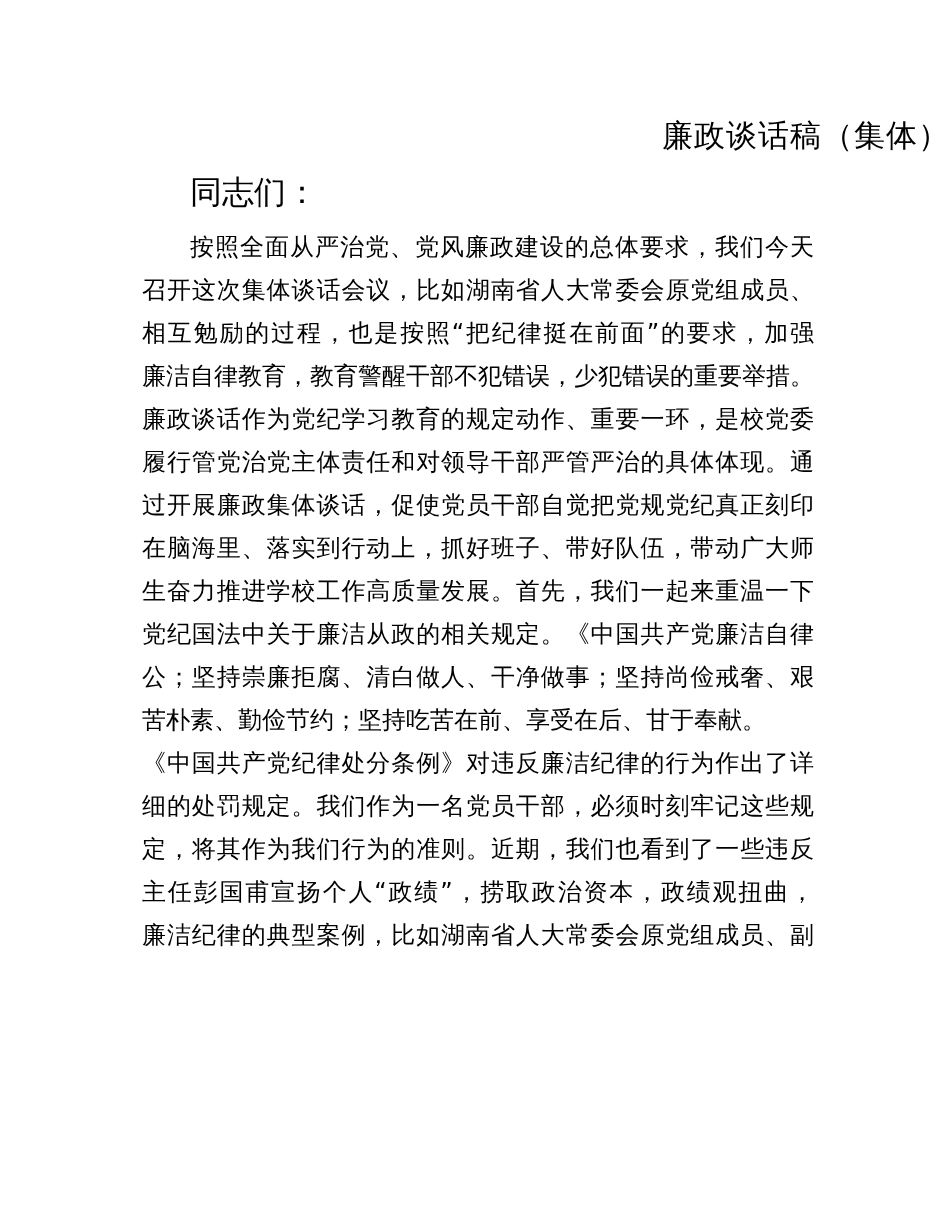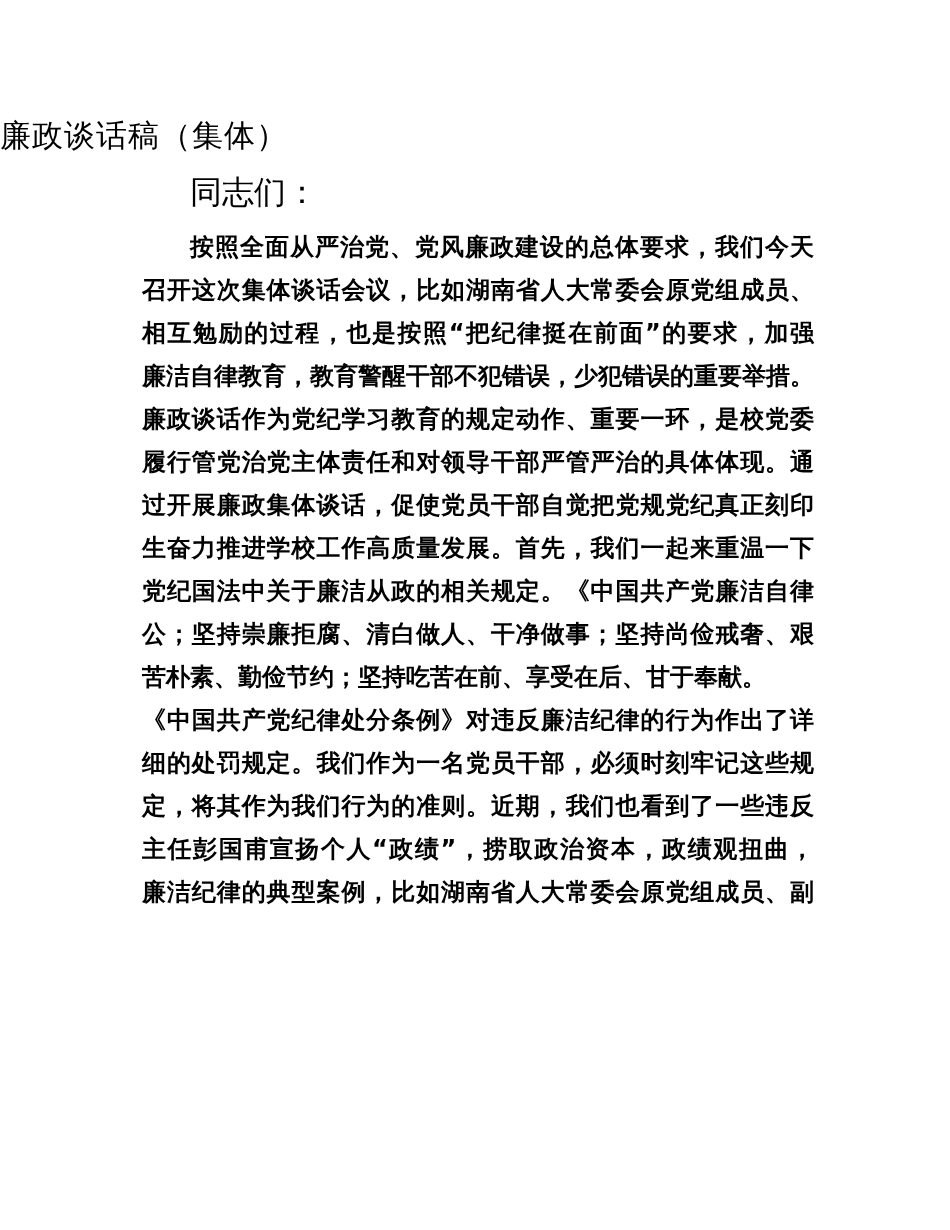--- a/index.html
+++ b/index.html
@@ -1,40 +1,41 @@
 <!DOCTYPE html>
 <html><head>
 <meta charset="utf-8">
 <style>
   html, body { margin: 0; padding: 0; background: #ffffff; }
   body { width: 950px; height: 1230px; position: relative; overflow: hidden;
          font-family: "DejaVu Sans", "Liberation Sans", sans-serif; color: #000; }
   .page { position: absolute; left: 0; top: 0; width: 950px; height: 1230px; background: #fff; }
-  .title { position: absolute; left: 0; width: 950px; top: 113px; text-align: left;
+  .title { position: absolute; left: 0; width: 950px; top: 113px; text-align: right;
            font-size: 31px; line-height: 44px; letter-spacing: 1px; }
   .salutation { position: absolute; left: 190px; top: 172px; font-size: 32px; line-height: 40px; }
-  .body { position: absolute; left: 142px; top: 226px; width: 672px; font-weight: bold; }
+  .body { position: absolute; left: 142px; top: 226px; width: 672px; }
   .line { display: block; height: 43px; line-height: 43px; font-size: 24px; white-space: nowrap;
           text-align: justify; text-align-last: justify; }
   .line.indent { padding-left: 48px; }
 </style>
 </head>
 <body>
 
 <div class="page">
   <div class="title">廉政谈话稿（集体）</div>
   <div class="salutation">同志们：</div>
   <div class="body">
     <span class="line indent">按照全面从严治党、党风廉政建设的总体要求，我们今天</span>
     <span class="line">召开这次集体谈话会议，比如湖南省人大常委会原党组成员、</span>
     <span class="line">相互勉励的过程，也是按照“把纪律挺在前面”的要求，加强</span>
     <span class="line">廉洁自律教育，教育警醒干部不犯错误，少犯错误的重要举措。</span>
     <span class="line">廉政谈话作为党纪学习教育的规定动作、重要一环，是校党委</span>
     <span class="line">履行管党治党主体责任和对领导干部严管严治的具体体现。通</span>
     <span class="line">过开展廉政集体谈话，促使党员干部自觉把党规党纪真正刻印</span>
+    <span class="line">在脑海里、落实到行动上，抓好班子、带好队伍，带动广大师</span>
     <span class="line">生奋力推进学校工作高质量发展。首先，我们一起来重温一下</span>
     <span class="line">党纪国法中关于廉洁从政的相关规定。《中国共产党廉洁自律</span>
     <span class="line">公；坚持崇廉拒腐、清白做人、干净做事；坚持尚俭戒奢、艰</span>
     <span class="line" style="text-align-last:left">苦朴素、勤俭节约；坚持吃苦在前、享受在后、甘于奉献。</span>
     <span class="line">《中国共产党纪律处分条例》对违反廉洁纪律的行为作出了详</span>
     <span class="line">细的处罚规定。我们作为一名党员干部，必须时刻牢记这些规</span>
     <span class="line">定，将其作为我们行为的准则。近期，我们也看到了一些违反</span>
     <span class="line">主任彭国甫宣扬个人“政绩”，捞取政治资本，政绩观扭曲，</span>
     <span class="line">廉洁纪律的典型案例，比如湖南省人大常委会原党组成员、副</span>
   </div>

